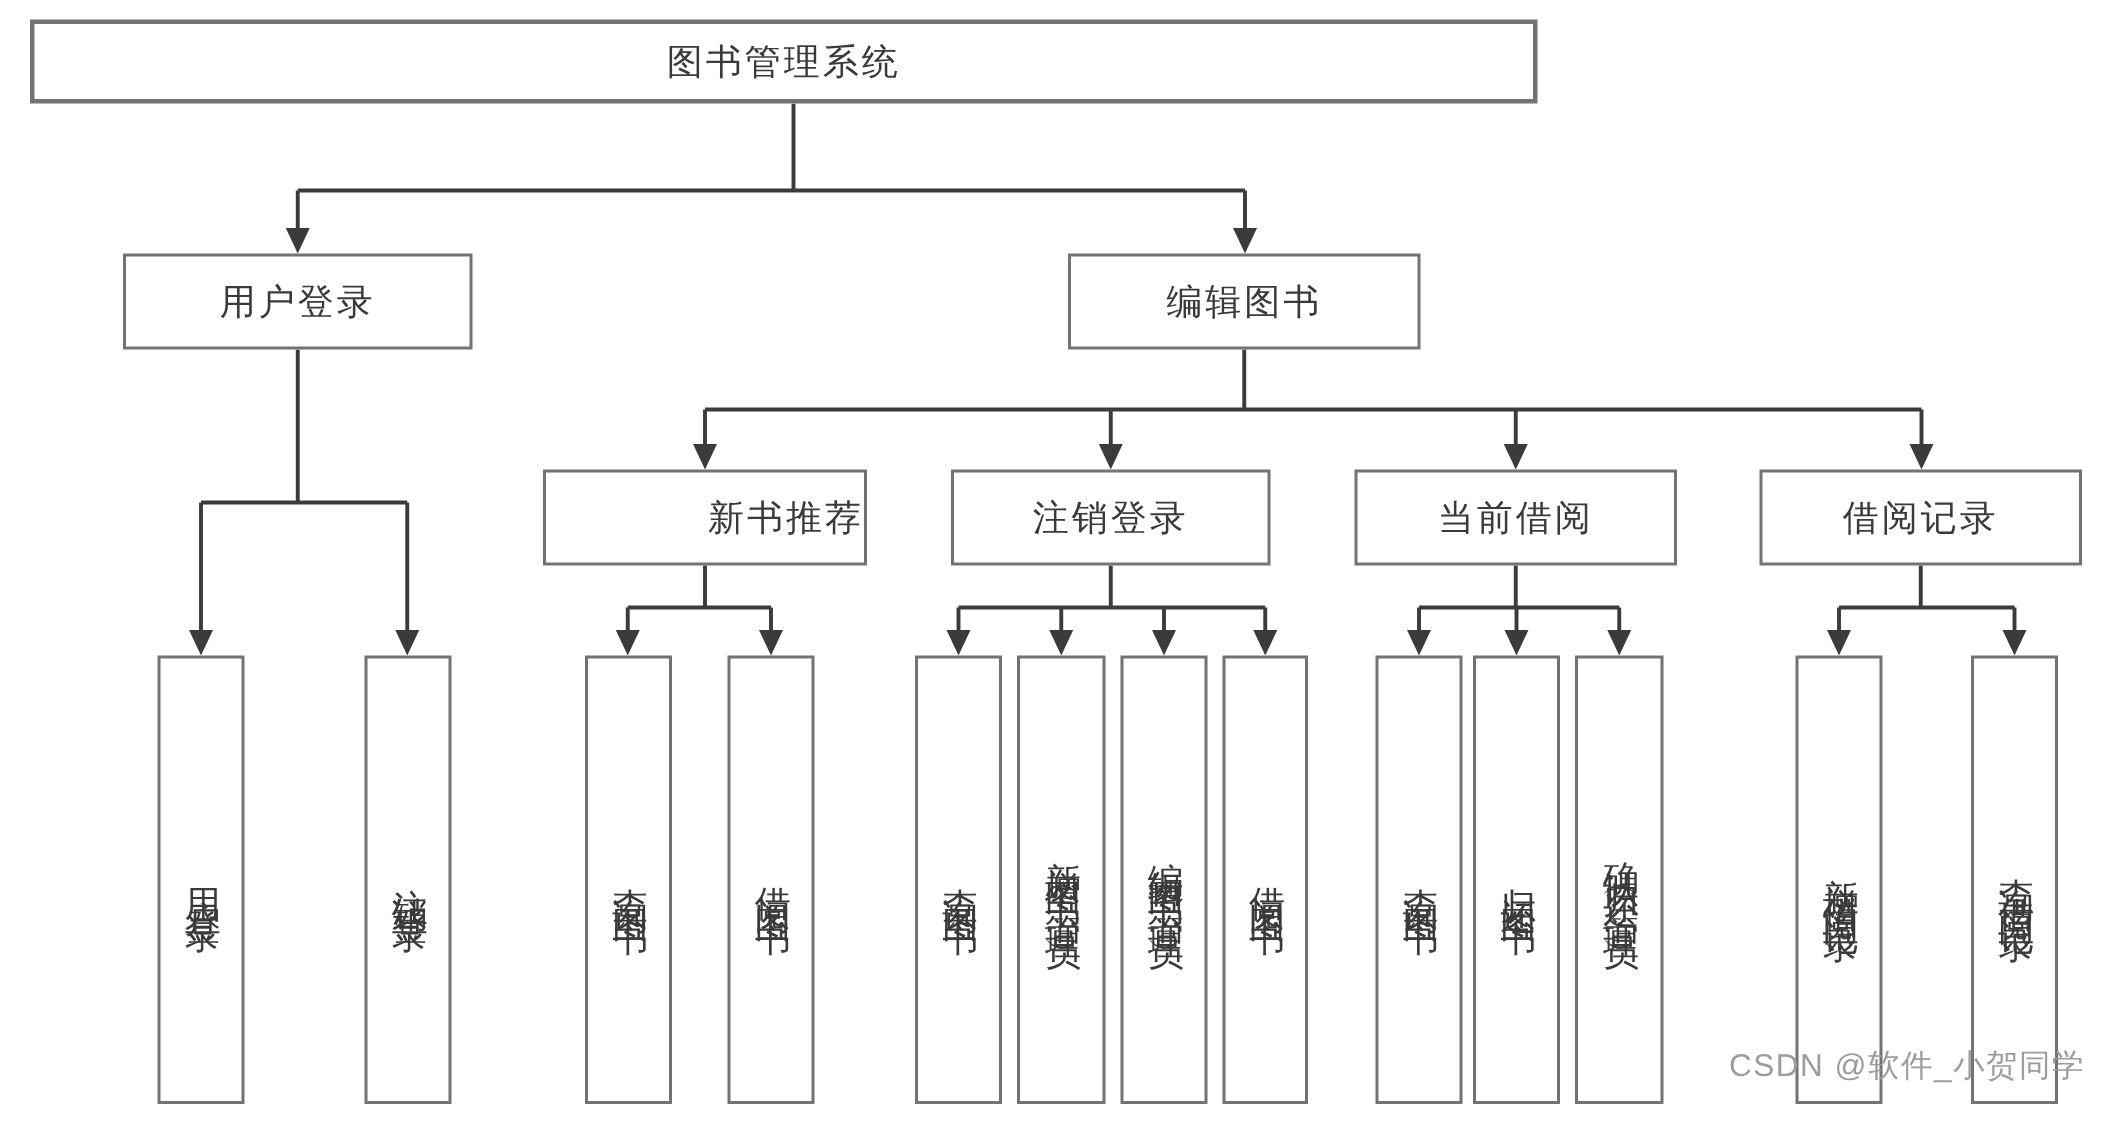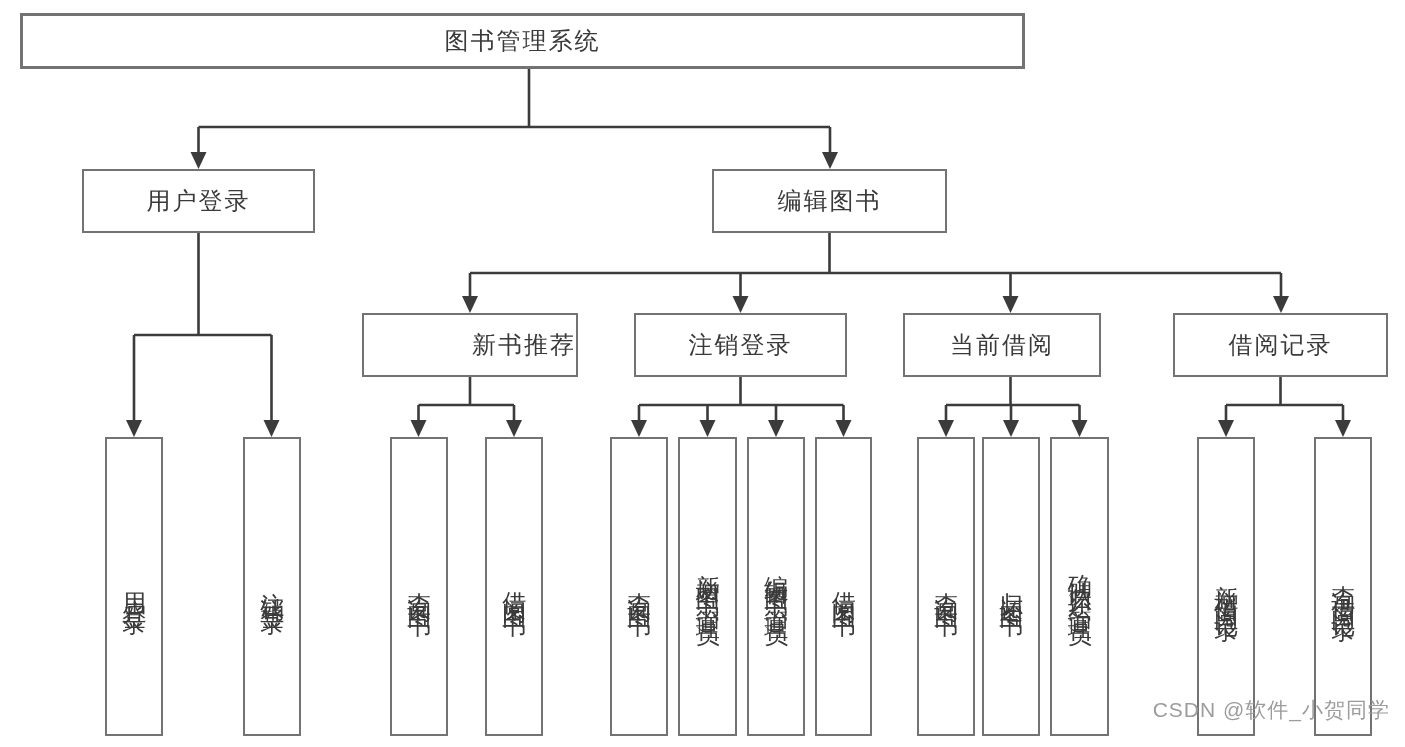--- a/index.html
+++ b/index.html
@@ -114,21 +114,21 @@
   <div class="node h-node" style="left:712px; top:169px; width:235px; height:64px;">
     <span>编辑图书</span>
   </div>
 
   <div class="node h-node" style="left:362px; top:313px; width:216px; height:64px;justify-content:flex-end;">
     <span>新书推荐</span>
   </div>
   <div class="node h-node" style="left:634px; top:313px; width:213px; height:64px;">
     <span>注销登录</span>
   </div>
-  <div class="node h-node" style="left:903px; top:313px; width:198px; height:64px;">
+  <div class="node h-node" style="left:903px; top:313px; width:215px; height:64px;">
     <span>当前借阅</span>
   </div>
   <div class="node h-node" style="left:1173px; top:313px; width:215px; height:64px;">
     <span>借阅记录</span>
   </div>
 
   <div class="node leaf" style="left:105px; top:437px; width:58px; height:299px;">
     <span>用户登录</span>
   </div>
   <div class="node leaf" style="left:243px; top:437px; width:58px; height:299px;">

